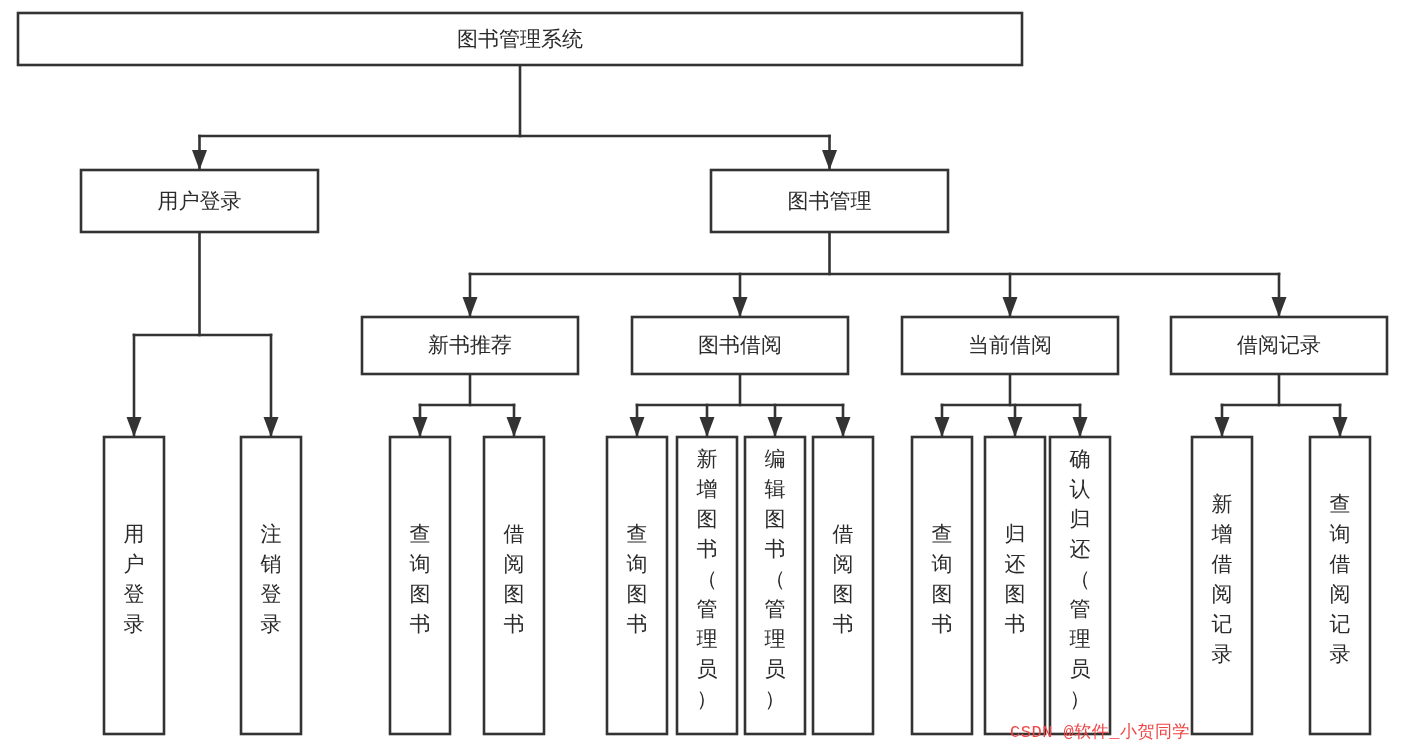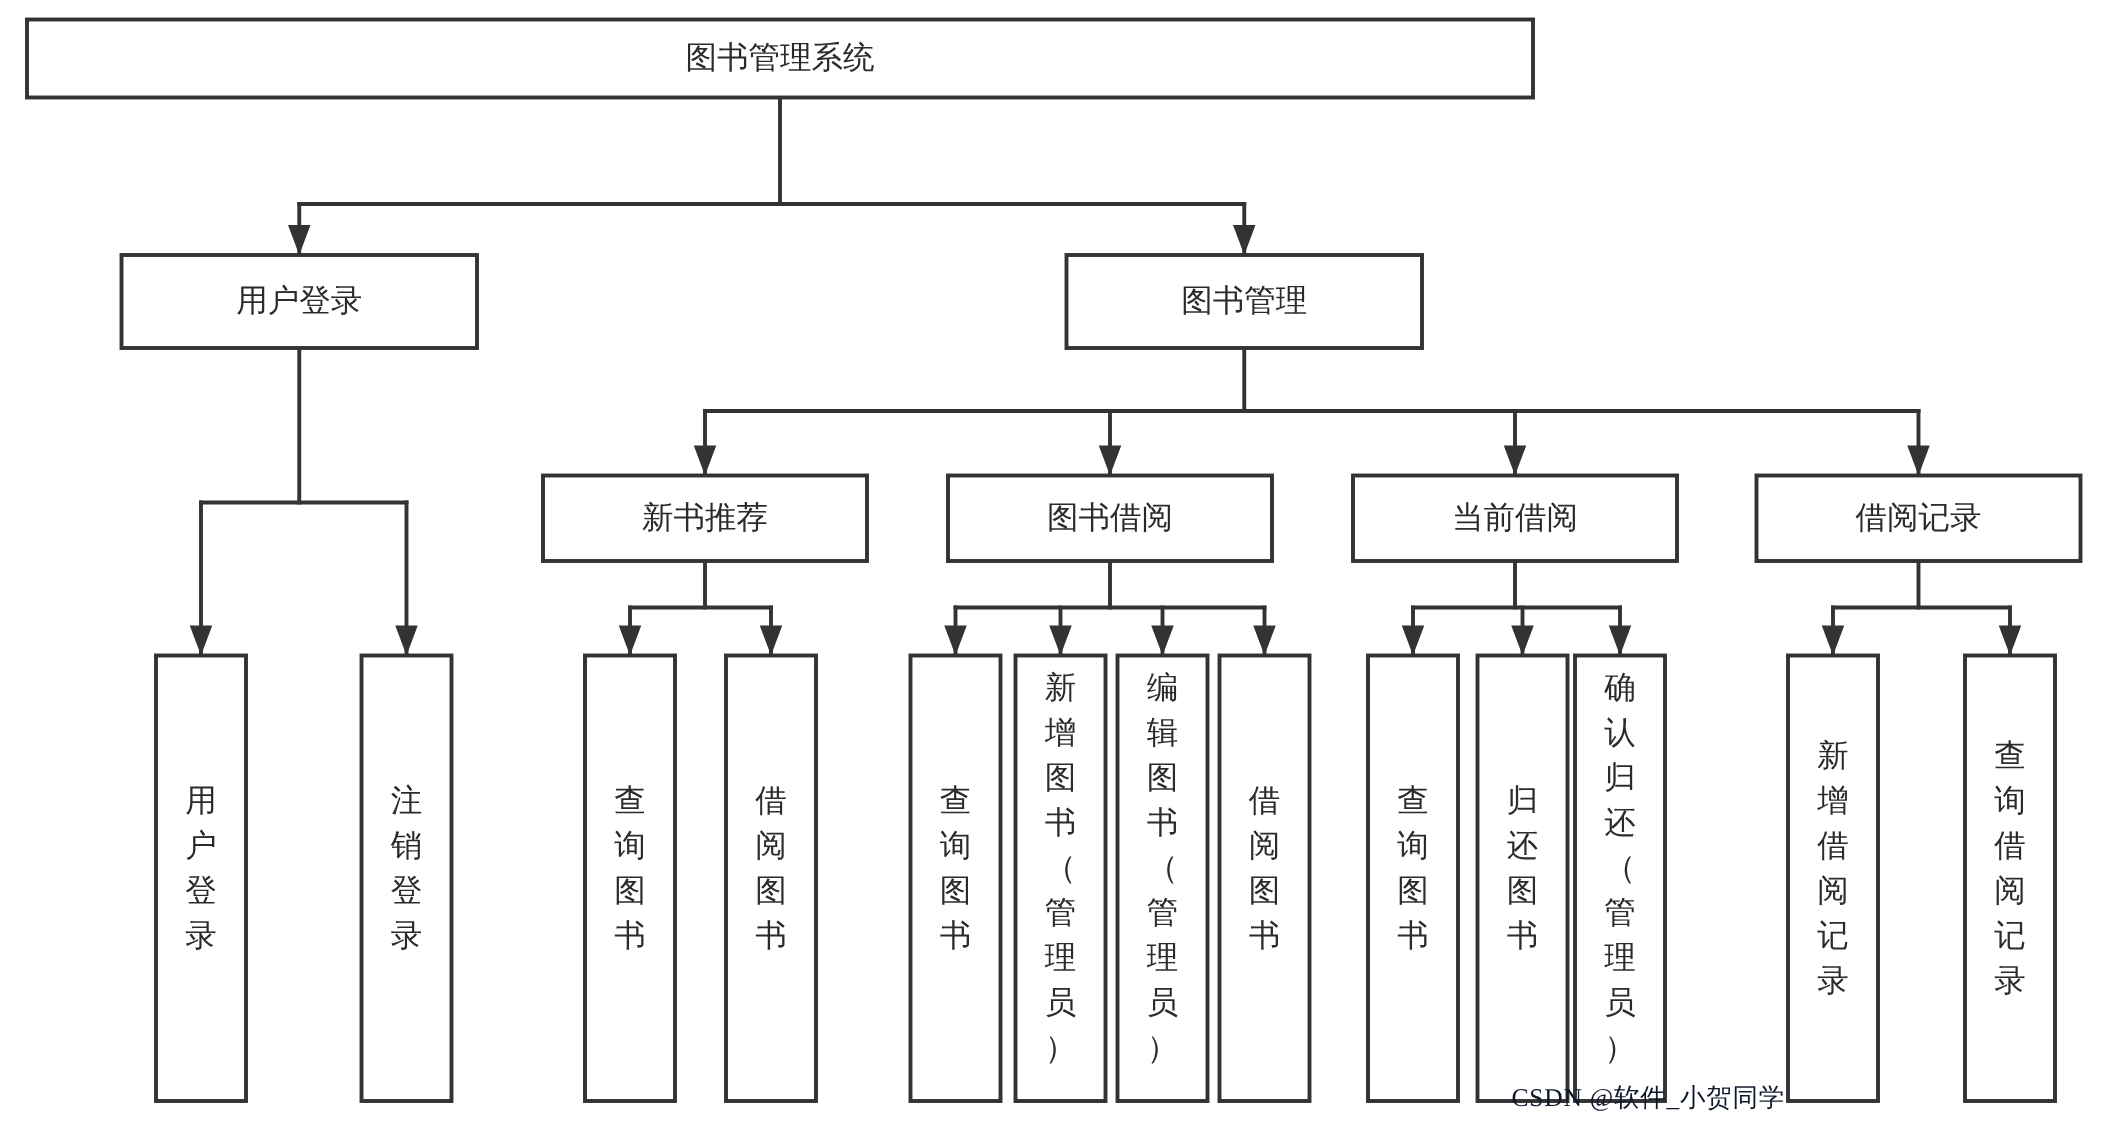--- a/index.html
+++ b/index.html
@@ -52,23 +52,23 @@
   .node-label-v {
     fill: #2b2b2b;
     font-family: "Liberation Sans", "DejaVu Sans", sans-serif;
     font-size: 21px;
     text-anchor: middle;
   }
   .watermark {
     position: absolute;
     right: 14px;
     bottom: 4px;
-    color: #0f172a;
+    color: #ef4444;
     font-size: 17px;
-    font-family: Liberation Serif, serif;
+    font-family: Liberation Mono, monospace;
     letter-spacing: 0.5px;
     white-space: nowrap;
     pointer-events: none;
   }
 </style>
 </head>
 <body>
 
 <div id="diagram-root">
   <svg class="flow" viewBox="0 0 1405 747">

